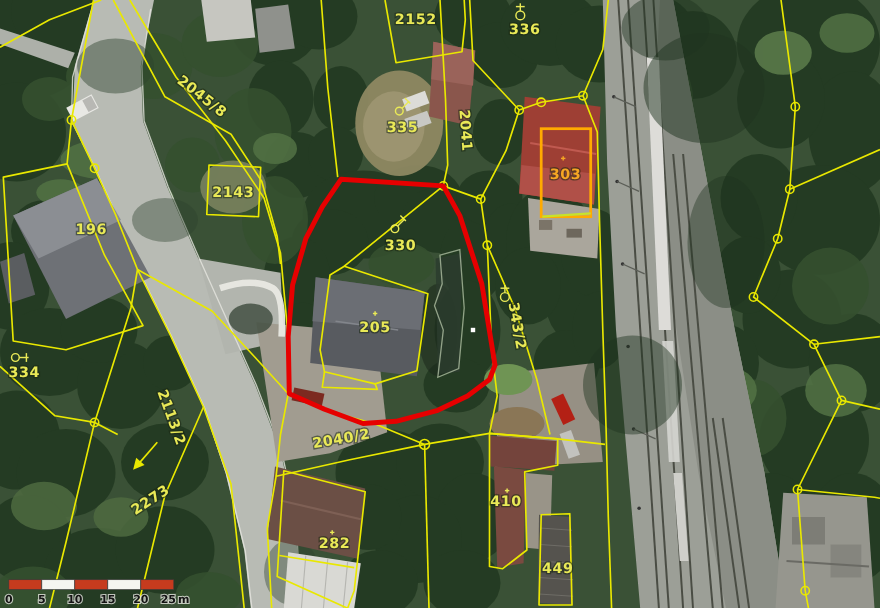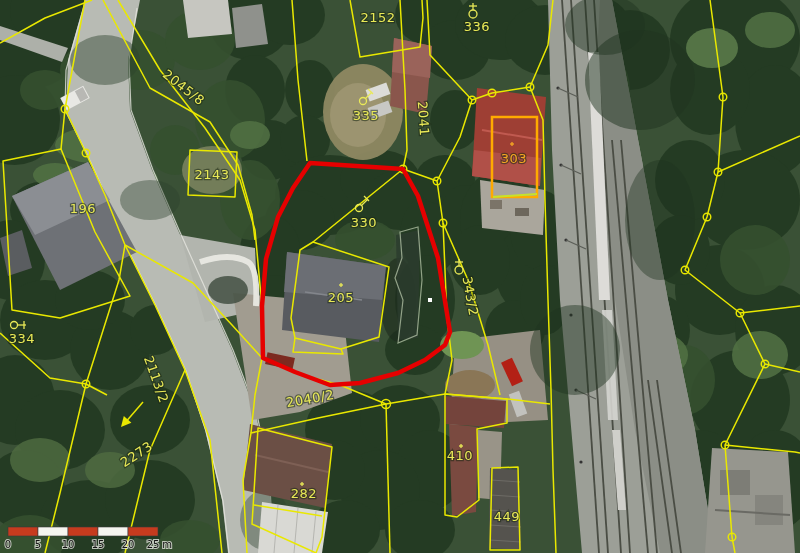--- a/index.html
+++ b/index.html
@@ -1,17 +1,17 @@
 <!DOCTYPE html>
 <html><head>
 <meta charset="utf-8">
 <style>
   html,body{margin:0;padding:0;background:#222;}
   .stage{position:relative;width:800px;height:553px;overflow:hidden;background:#3a5136;
-         font-family:"DejaVu Sans",sans-serif;}
+         font-family:"DejaVu Sans",sans-serif;font-weight:bold;}
   .stage svg{position:absolute;left:0;top:0;display:block;}
   .plbl{font-family:"DejaVu Sans",sans-serif;font-size:13px;fill:#e9e957;
         stroke:rgba(25,38,18,0.55);stroke-width:2.5px;paint-order:stroke;
         letter-spacing:.5px;text-anchor:middle;}
   .plbl-orange{fill:#f5a623;}
   .sb-num{font-family:"DejaVu Sans",sans-serif;font-size:10px;fill:#141414;
           stroke:rgba(240,240,235,.75);stroke-width:2px;paint-order:stroke;text-anchor:middle;}
   .yline{stroke:#e9e800;stroke-width:1.5;fill:none;stroke-linejoin:round;}
   .yvert{stroke:#e9e800;stroke-width:1.4;fill:none;}
   .sym{stroke:#e9e957;stroke-width:1.3;fill:none;}

